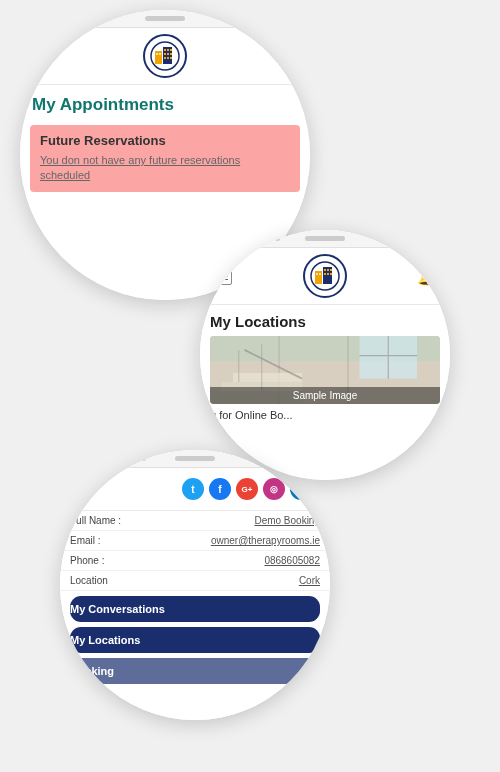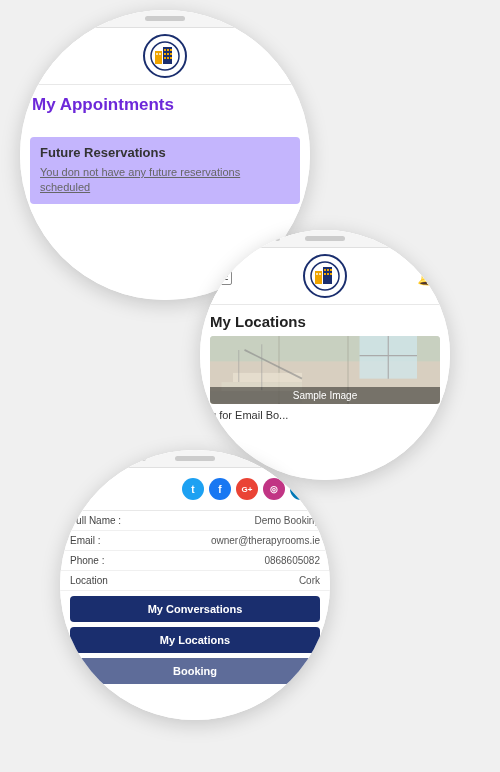--- a/index.html
+++ b/index.html
@@ -136,26 +136,26 @@
       display: flex;
       align-items: center;
       justify-content: center;
       font-weight: bold;
     }
 
     
     .appt-title {
       font-size: 17px;
       font-weight: bold;
-      color: #6d28d9;
+      color: #0f766e;
       padding: 10px 12px 6px;
     }
     .future-res-box {
-      margin: 16px 10px;
-      background: #c4b5fd;
+      margin: 4px 10px;
+      background: #fca5a5;
       border-radius: 4px;
       padding: 8px 10px;
     }
     .future-res-title {
       font-size: 13px;
       font-weight: bold;
       color: #333;
       margin-bottom: 5px;
     }
     .future-res-text {
@@ -229,33 +229,34 @@
       border-bottom: 1px solid #f0f0f0;
     }
     .field-label {
       font-size: 10px;
       color: #444;
       font-weight: 500;
     }
     .field-value {
       font-size: 10px;
       color: #555;
+      text-decoration: underline;
     }
 
     .nav-btn {
       margin: 5px 10px 3px;
       background: #1a2e6e;
       color: white;
       border: none;
-      border-radius: 4px;
+      border-radius: 11px;
       padding: 7px 0;
       width: calc(100% - 20px);
       font-size: 11px;
       font-weight: bold;
-      text-align: center;
+      text-align: left;
       display: block;
     }
 
     
     .logo-svg {
       width: 30px;
       height: 30px;
     }
 
     
@@ -363,21 +364,21 @@
           <line x1="25" y1="20" x2="25" y2="48" stroke="#999" stroke-width="1" opacity="0.5"></line>
           <line x1="45" y1="15" x2="45" y2="55" stroke="#999" stroke-width="1" opacity="0.5"></line>
 
           <rect x="130" y="5" width="50" height="40" fill="#d0e8f0" opacity="0.7"></rect>
           <line x1="155" y1="5" x2="155" y2="45" stroke="#aaa" stroke-width="1"></line>
           <line x1="130" y1="25" x2="180" y2="25" stroke="#aaa" stroke-width="1"></line>
         </svg>
       </div>
       <div class="location-img-label">Sample Image</div>
     </div>
-    <div class="location-booking-text">g for Email Bo...</div>
+    <div class="location-booking-text">g for Online Bo...</div>
   </div>
 </div>
 
 <div class="phone-circle circle-bot">
   <div class="phone-inner">
     <div class="phone-bar">
       <div class="phone-dot"></div>
       <div class="phone-notch"></div>
     </div>
     <div class="app-header">

